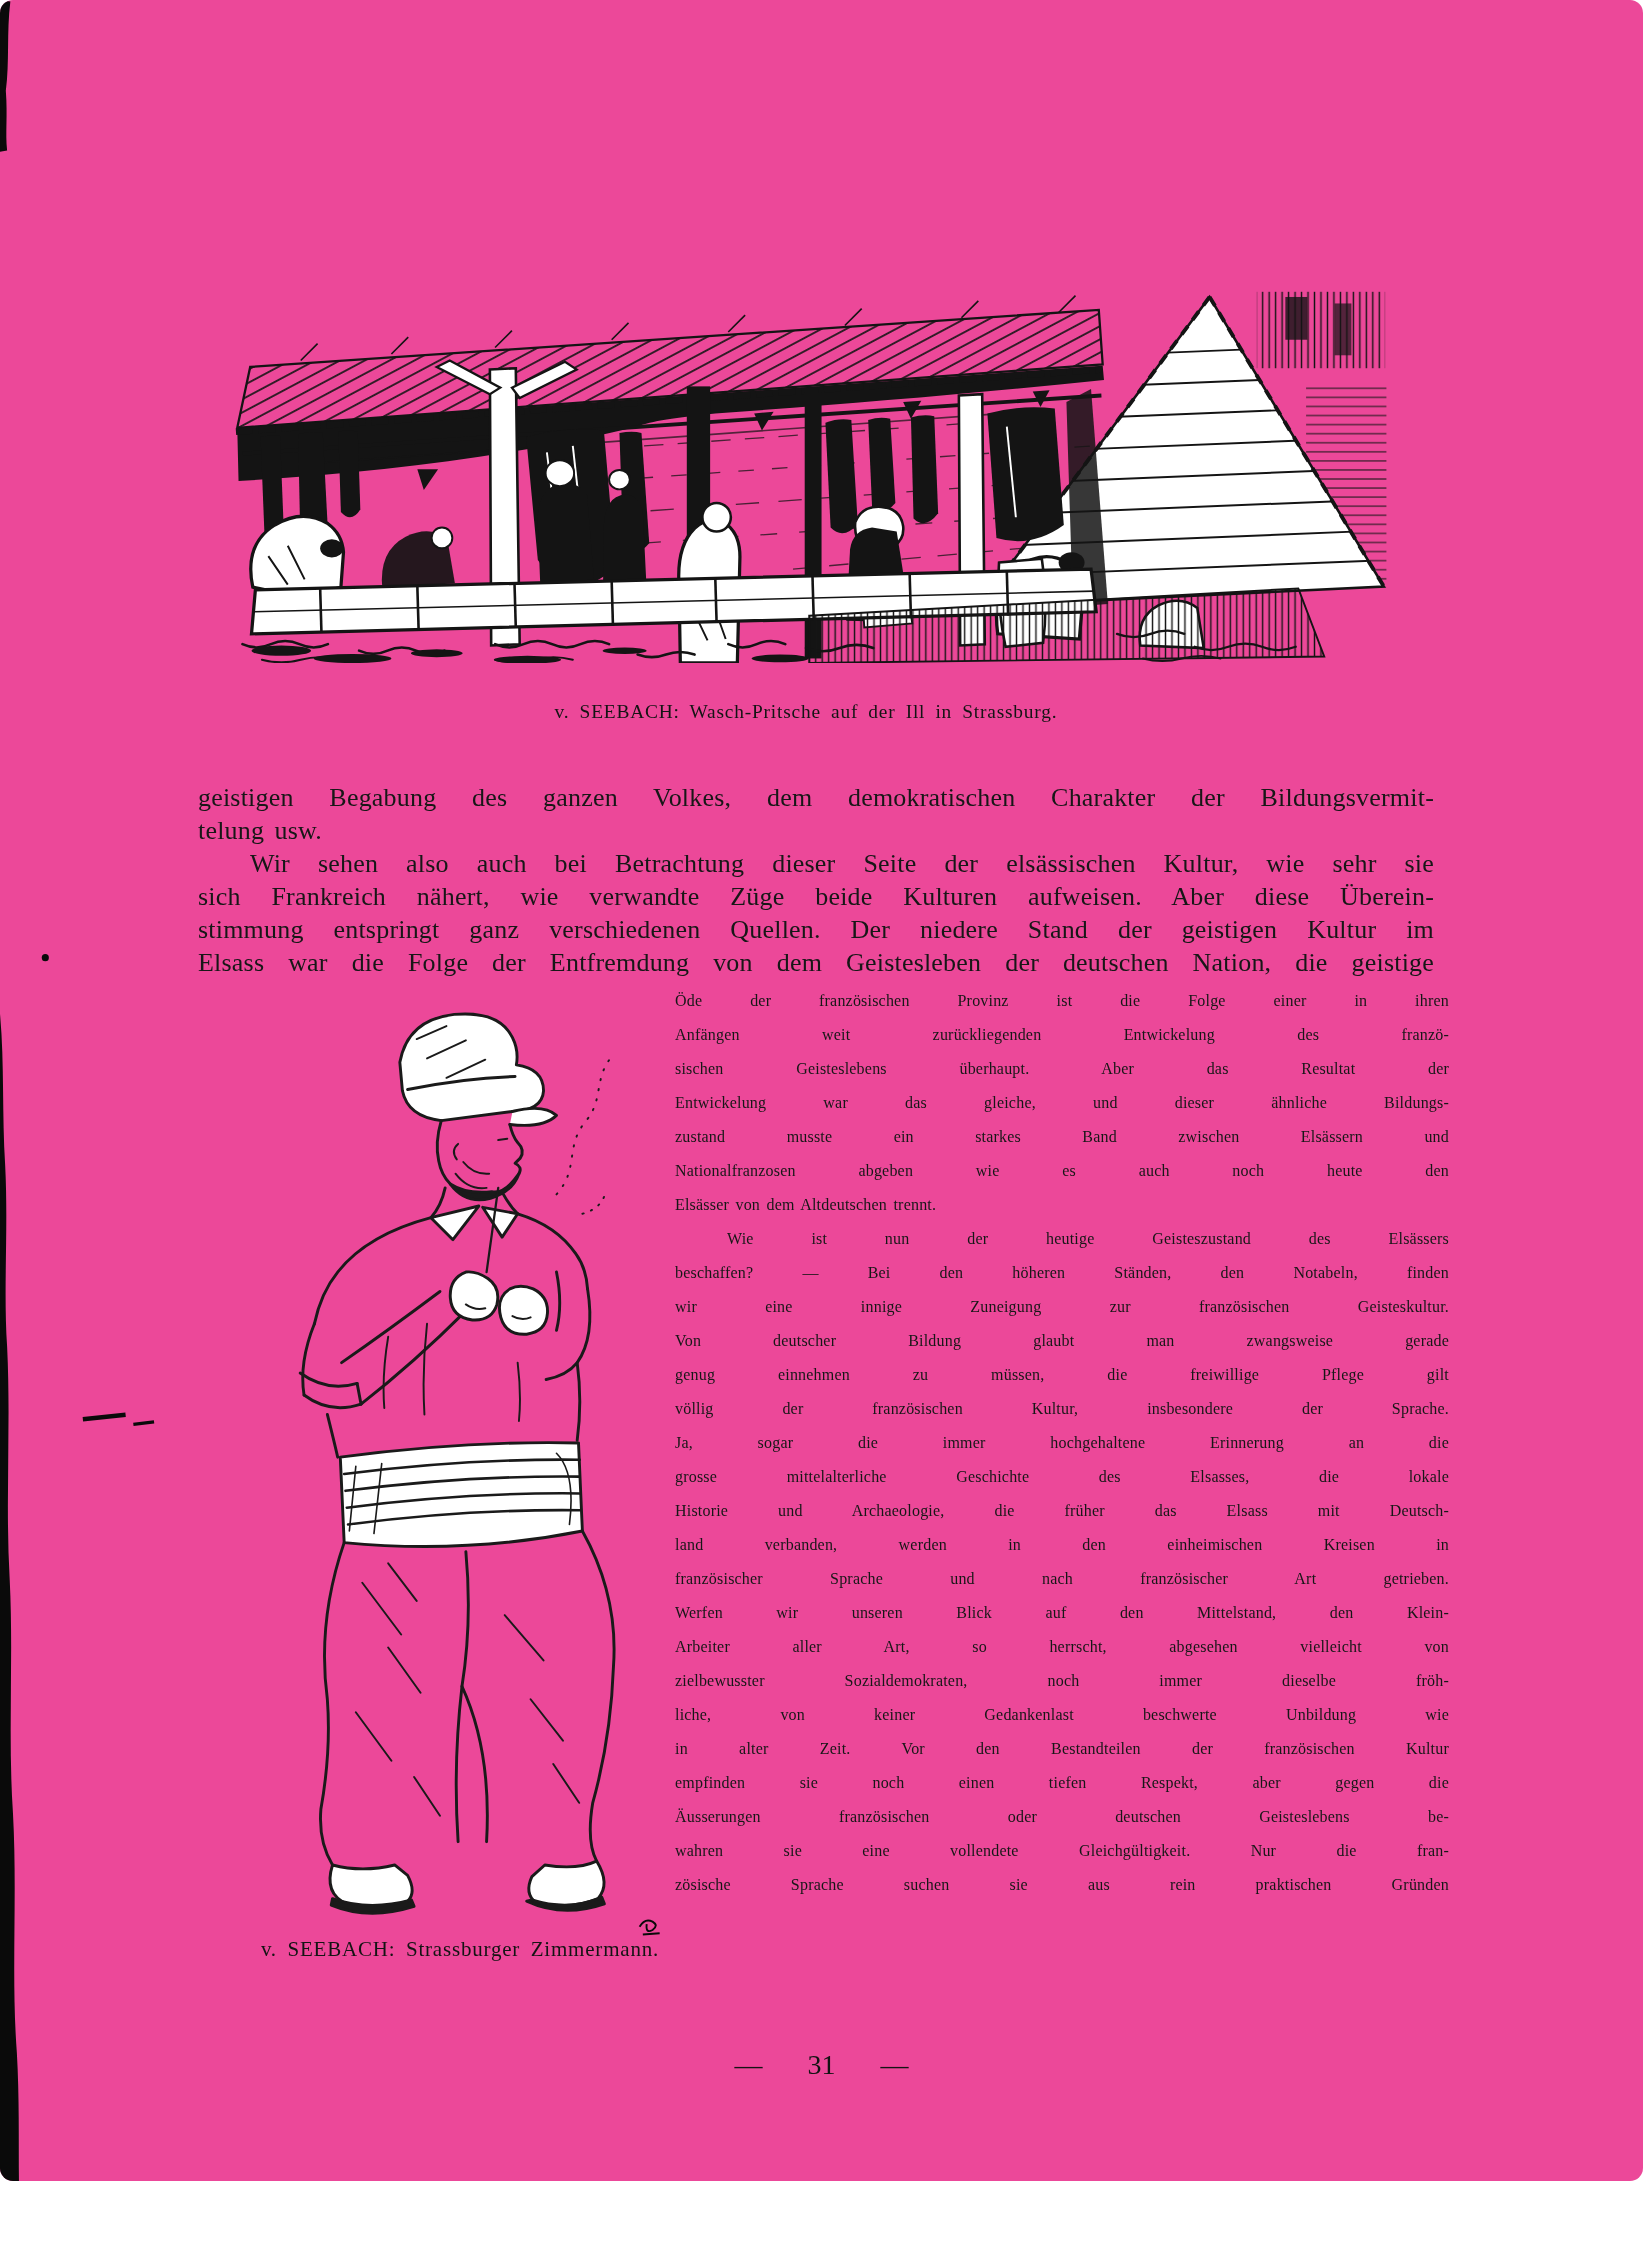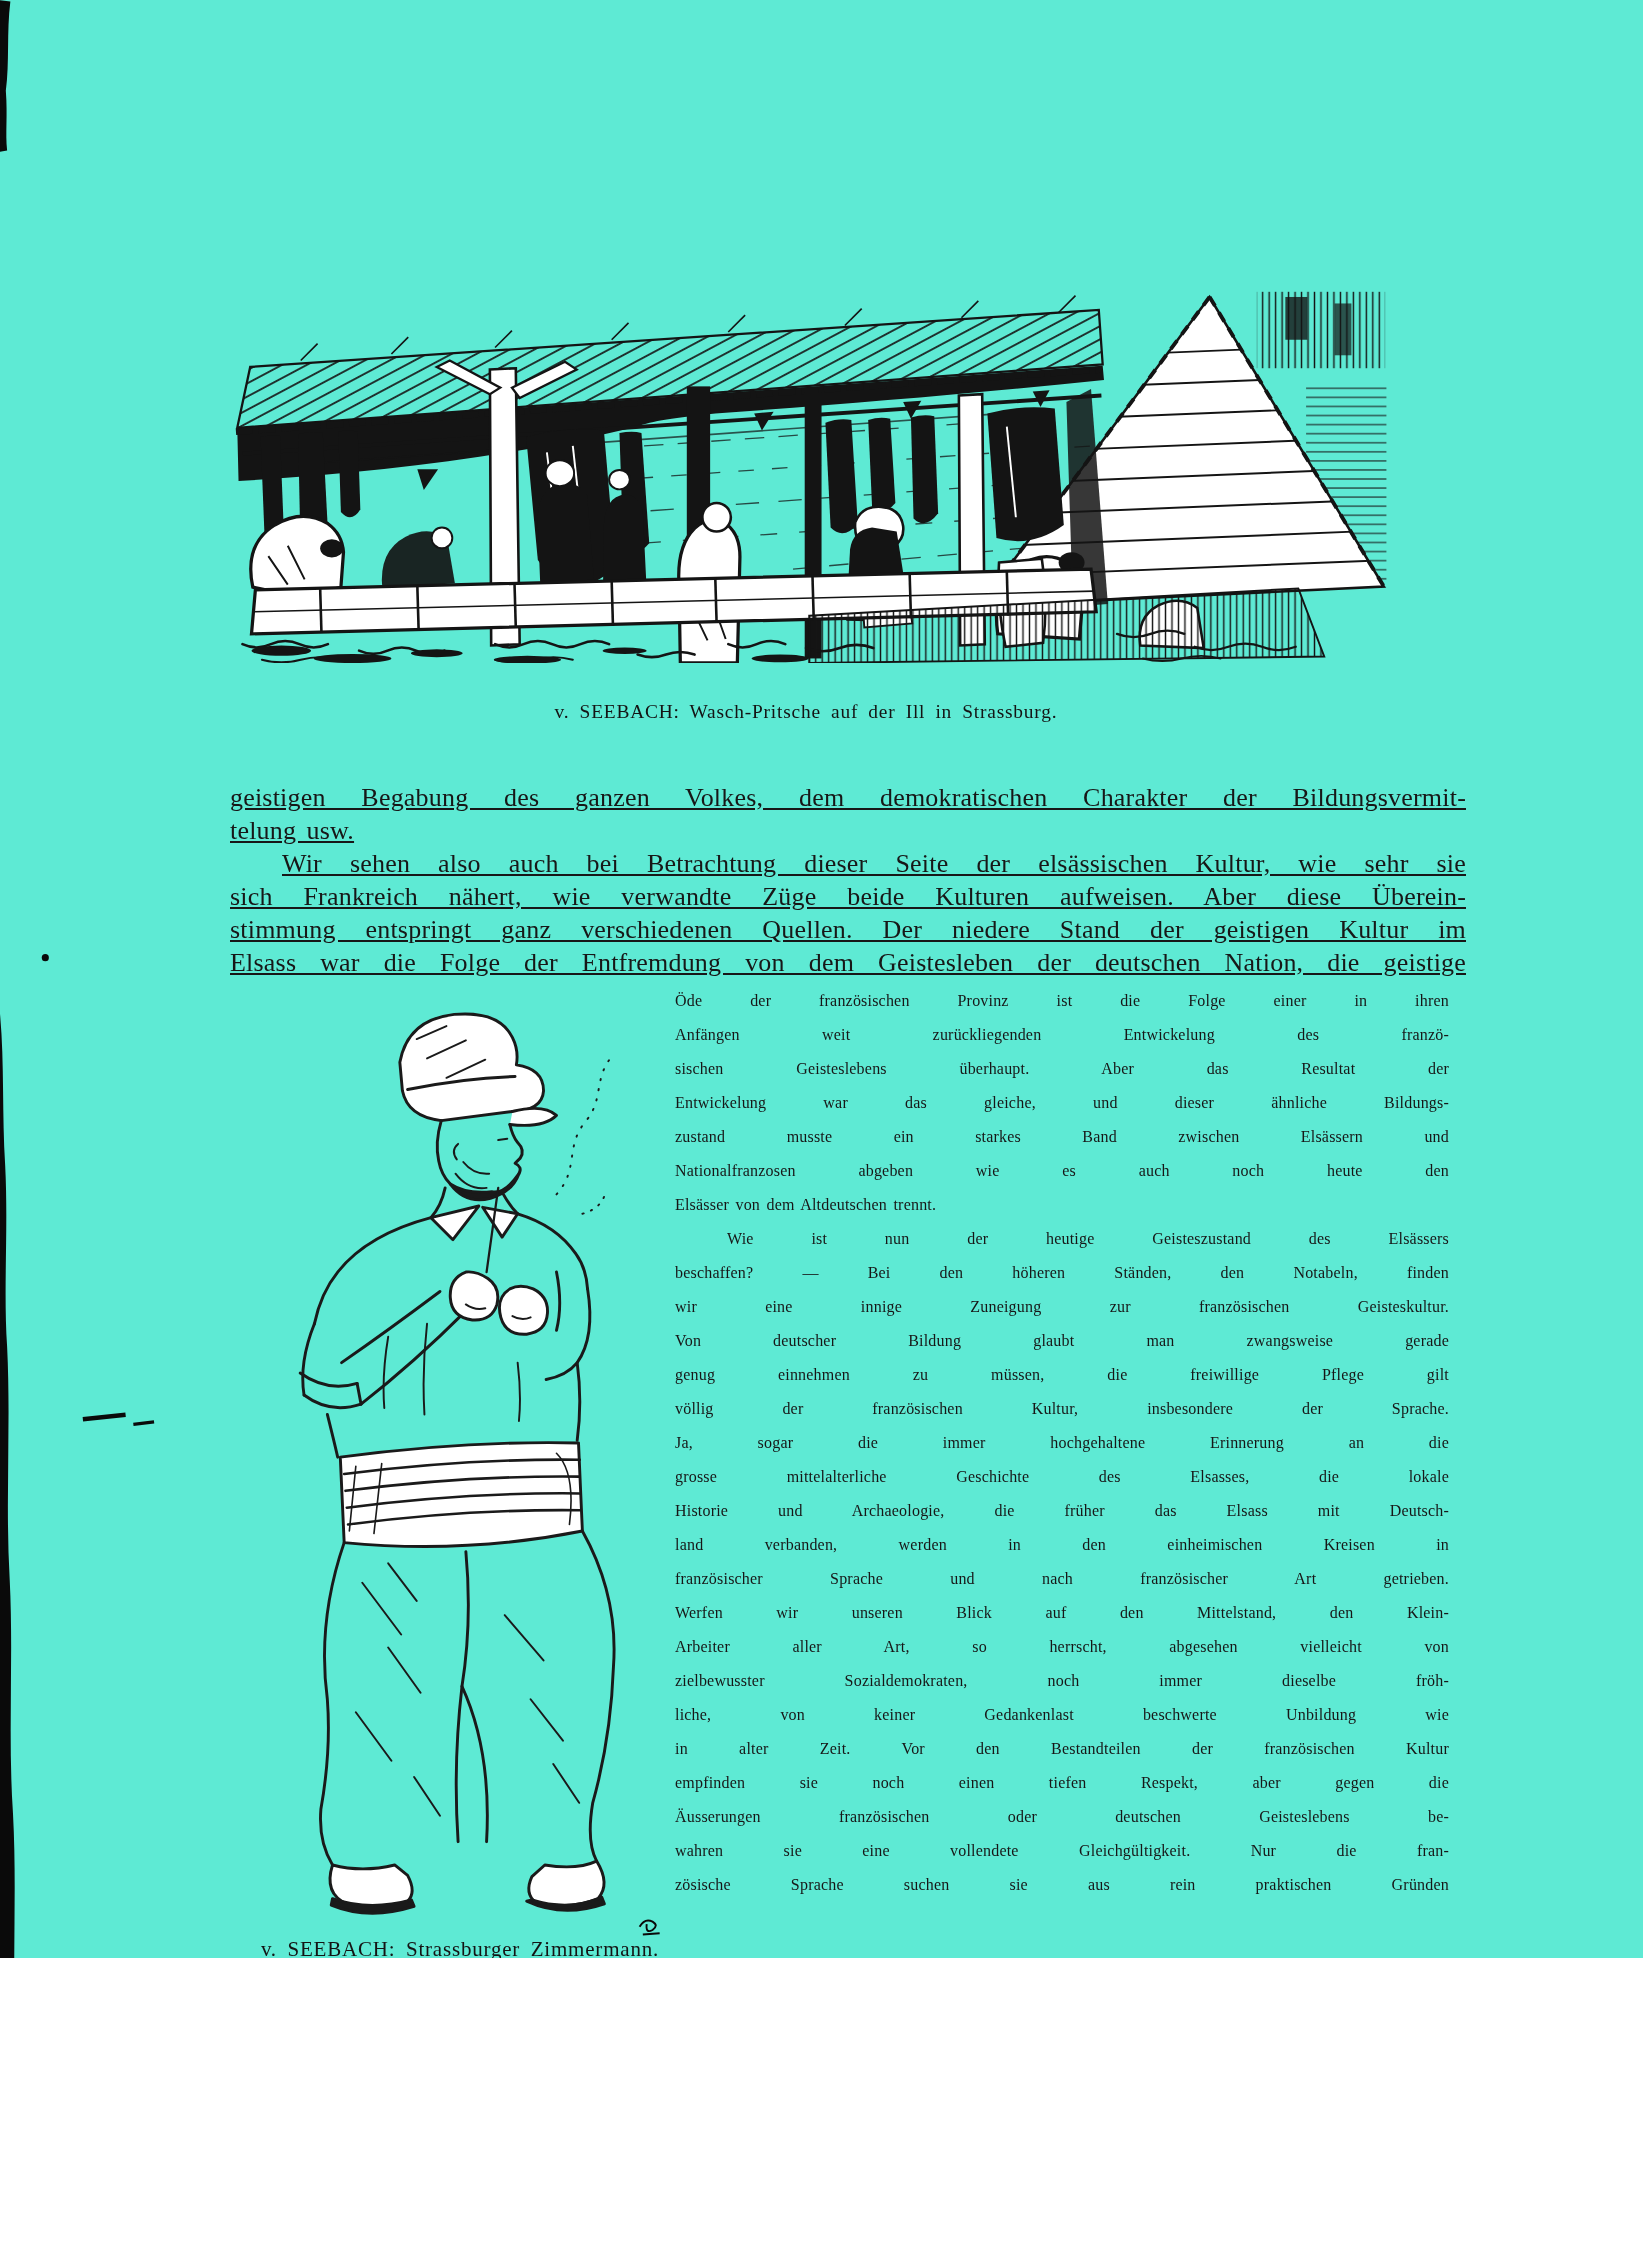--- a/index.html
+++ b/index.html
@@ -1,30 +1,30 @@
 <!DOCTYPE html>
 <html style="font-size:10.4px"><head>
 <meta charset="utf-8">
 <style>
   html,body{margin:0;padding:0;background:#ffffff;}
   .page{
-    position:relative;width:1643px;height:1958px;background:#5eead4;overflow:hidden;
-    font-family:"Liberation Serif","DejaVu Serif",serif;color:#161616;
+    position:relative;width:1643px;height:2181px;background:#ec4899;overflow:hidden;
+    font-family:"Liberation Serif","DejaVu Serif",serif;color:#161616;border-radius:13px;
   }
   .art{position:absolute;}
   .top-art{left:223px;top:284px;width:1166px;height:379px;}
   .man-art{left:194px;top:1000px;width:479px;height:926px;}
   .caption{
     position:absolute;text-align:center;font-size:19.4px;letter-spacing:0.8px;
     word-spacing:4.5px;color:#141414;white-space:nowrap;
   }
   .cap-top{left:223px;top:701px;width:1166px;}
   .cap-man{left:227px;top:1937px;width:466px;font-size:21px;}
   .textblock{position:absolute;color:#171717;}
-  .textblock.full{left:230px;top:781px;width:1236px;font-size:26px;line-height:33px;text-decoration:underline;}
+  .textblock.full{left:198px;top:781px;width:1236px;font-size:26px;line-height:33px;}
   .textblock.col{left:675px;top:984px;width:774px;font-size:16px;line-height:34px;}
   .tline{
     text-align:justify;text-align-last:justify;
     word-spacing:0.14em;letter-spacing:0.2px;
   }
   .tline.end{text-align-last:left;}
   .tline.indent{text-indent:52px;}
   .pagenum{
     position:absolute;left:0;top:2049px;width:1643px;text-align:center;
     font-size:28px;color:#141414;

